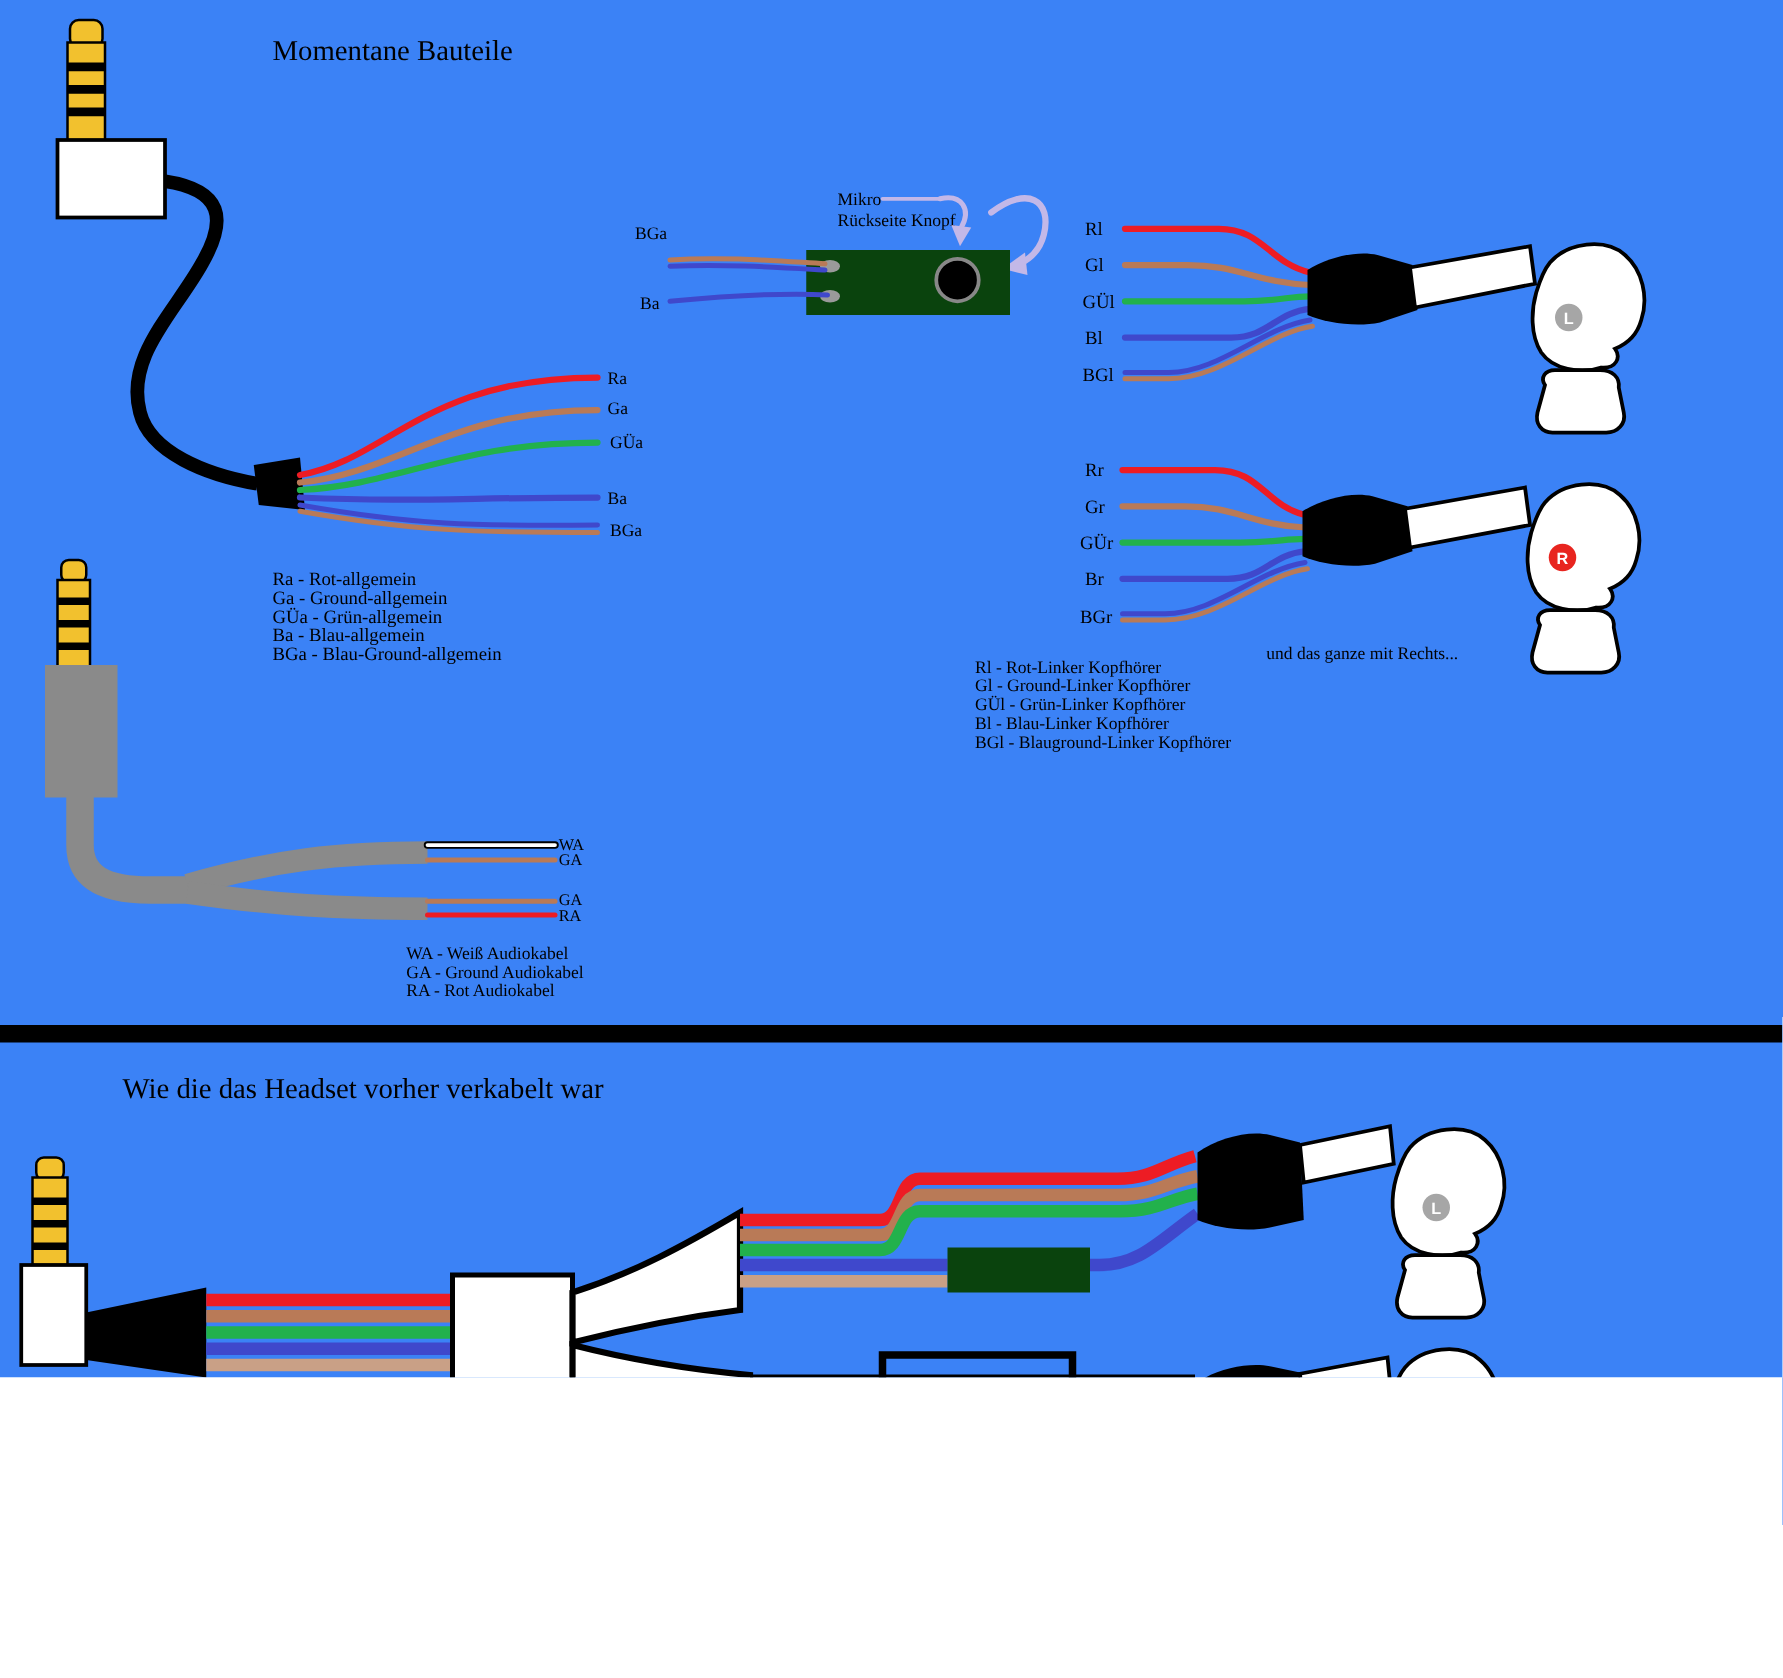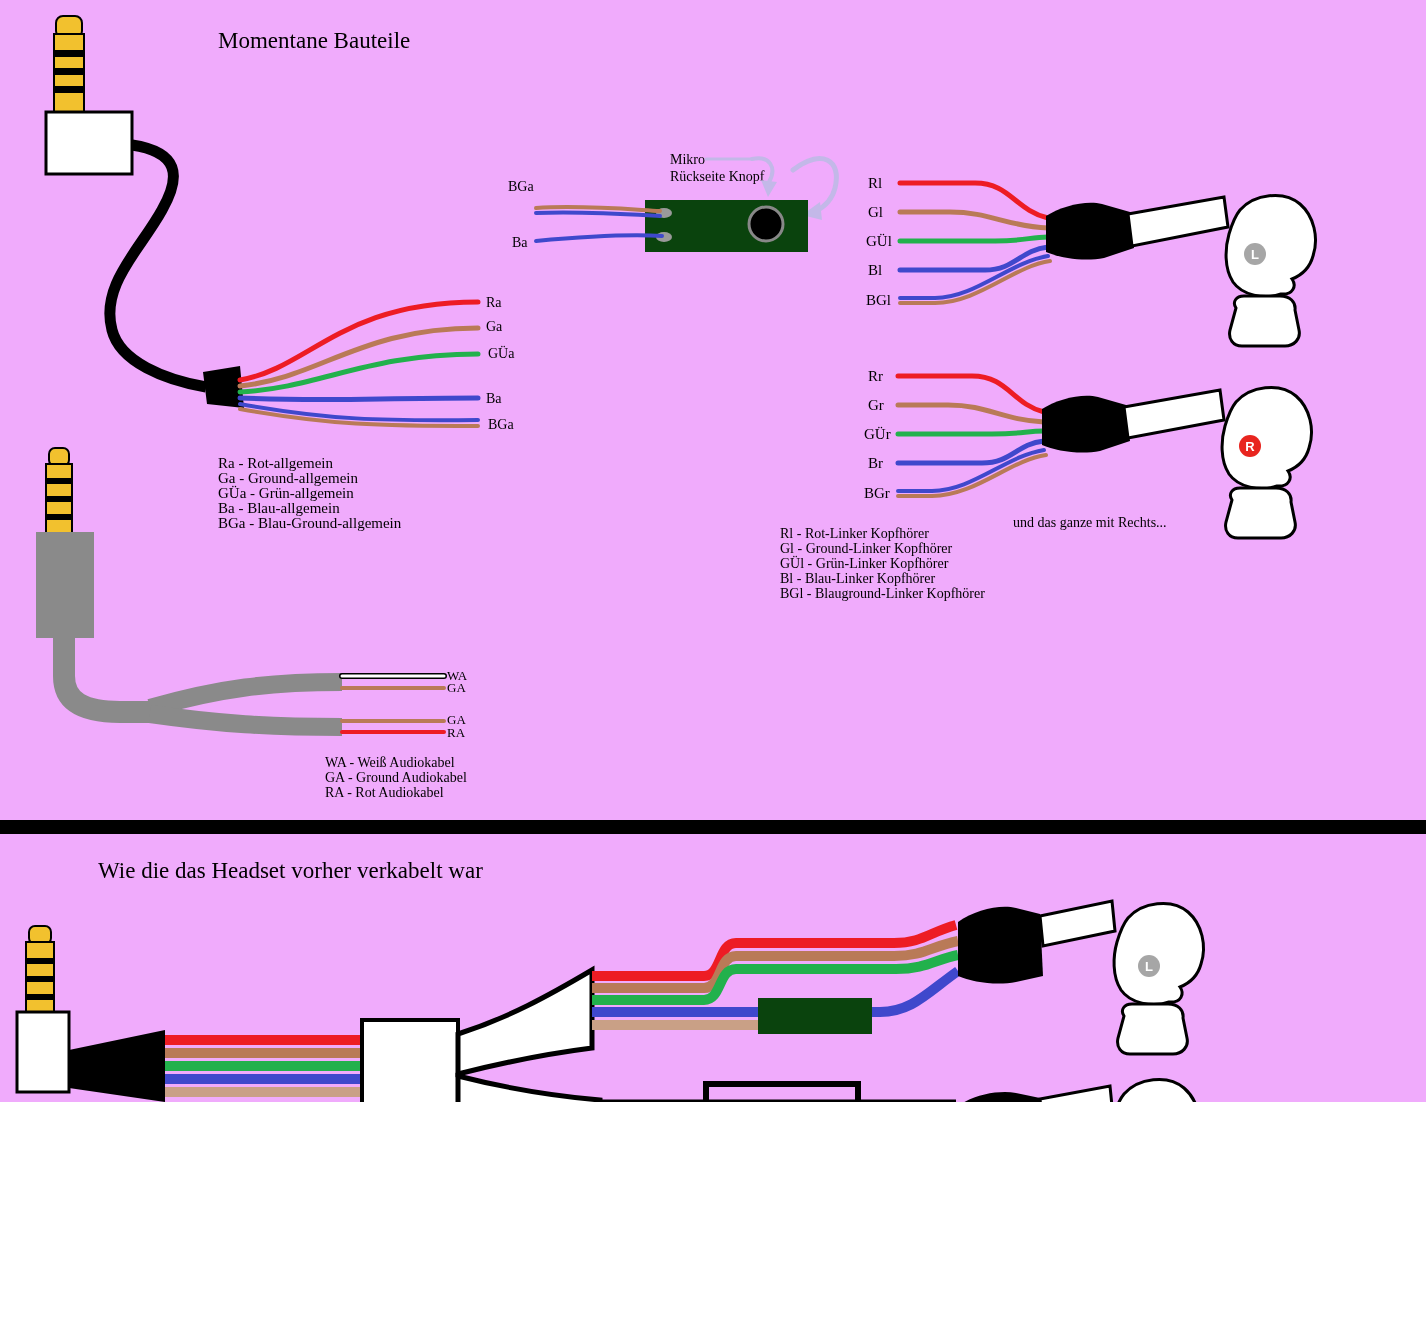--- a/index.html
+++ b/index.html
@@ -1,16 +1,16 @@
 <!DOCTYPE html>
 <html><head>
 <meta charset="utf-8">
 <style>
   html,body{margin:0;padding:0;background:#ffffff;}
-  .stage{position:relative;width:1426px;height:1102px;background:#f0abfc;overflow:hidden;}
+  .stage{position:relative;width:1426px;height:1102px;background:#3b82f6;overflow:hidden;}
   svg{display:block;}
   text{font-family:"Liberation Serif","DejaVu Serif",serif;fill:#000;}
   .fs23{font-size:23px;}
   .fs15{font-size:15px;}
   .fs14{font-size:14px;}
   .fs13{font-size:13px;}
   .badge{font-family:"Liberation Sans","DejaVu Sans",sans-serif;font-size:13px;font-weight:700;fill:#ffffff;text-anchor:middle;}
   .q{font-size:46px;text-anchor:middle;}
   .wire{fill:none;stroke-linecap:round;}
   .sq{stroke-linecap:butt;}

